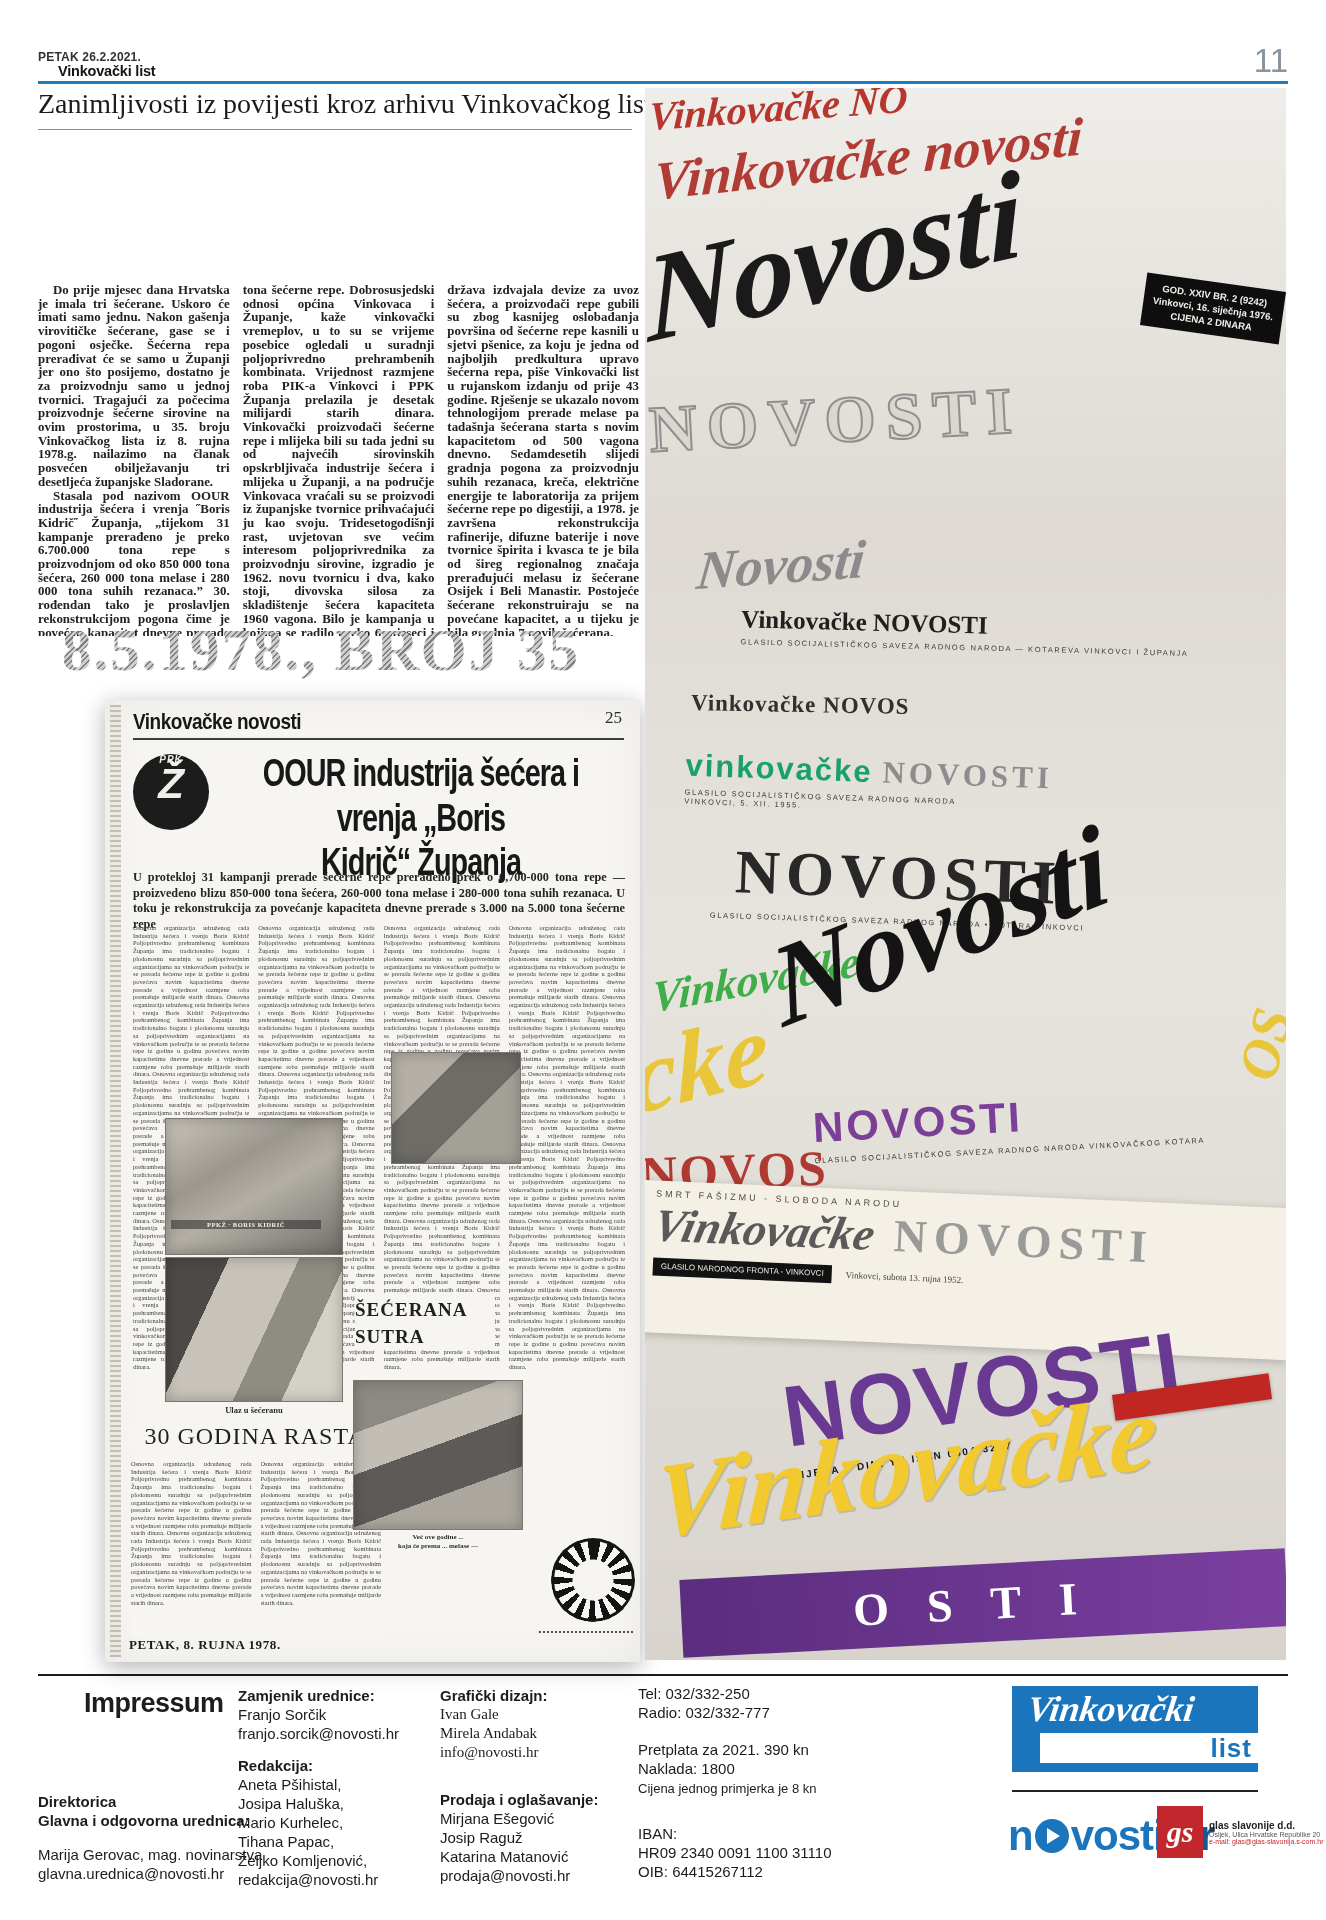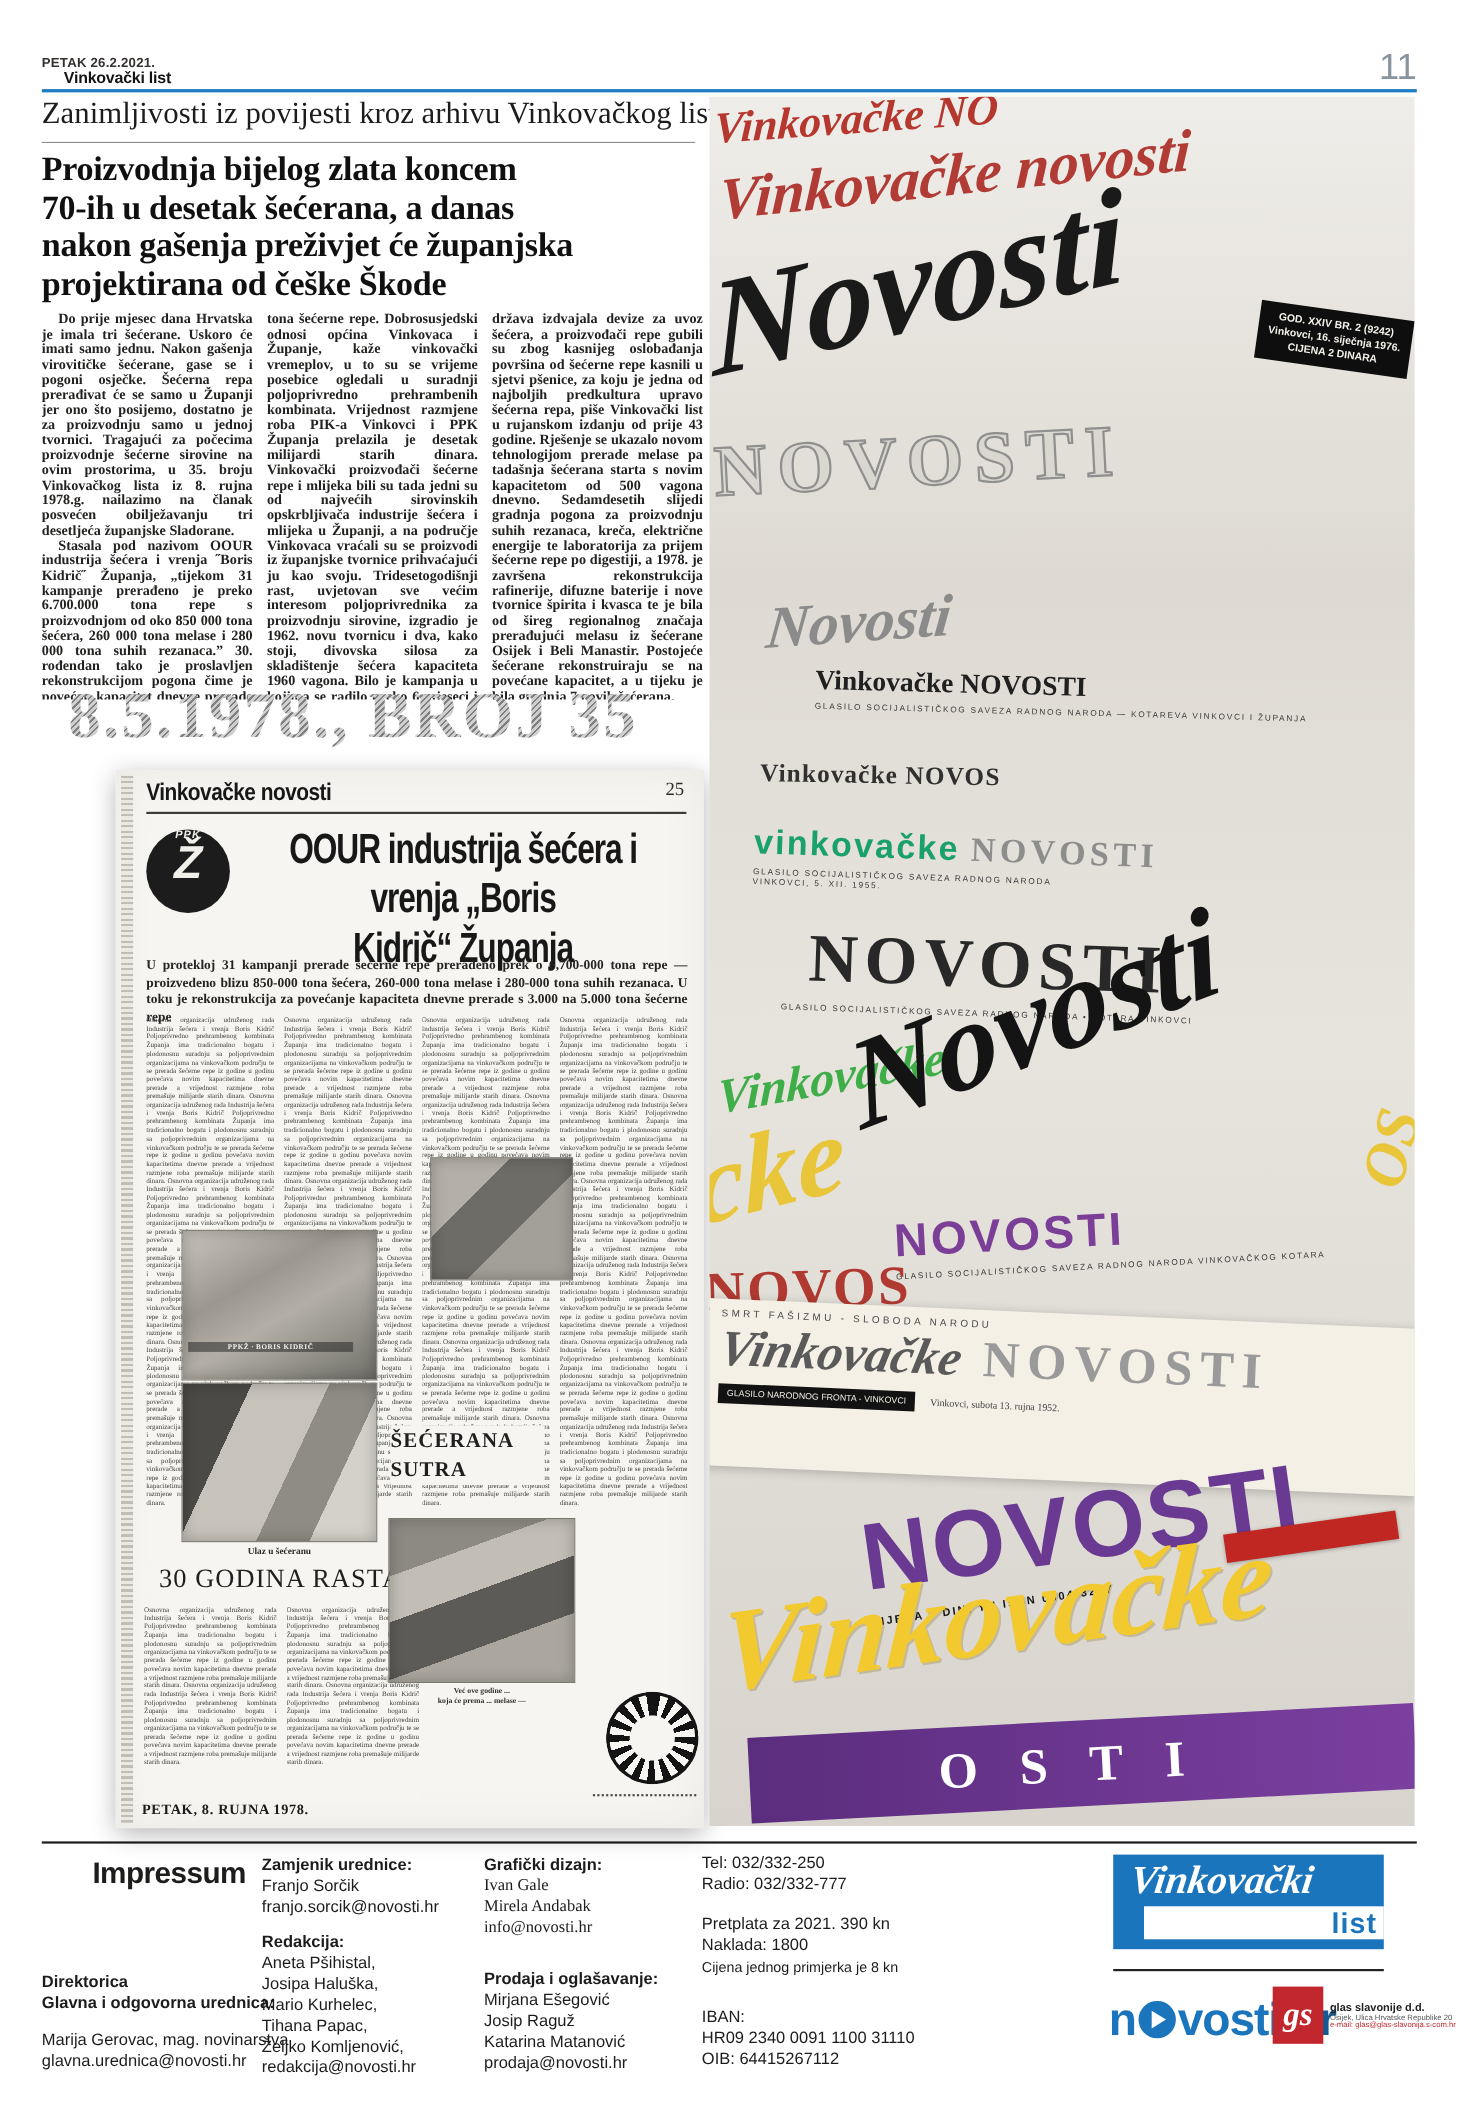--- a/index.html
+++ b/index.html
@@ -136,24 +136,20 @@
 
 <div style="position:relative;width:1326px;height:1920px;">
 
   <div class="abs dateline">PETAK 26.2.2021.</div>
   <div class="abs brand">Vinkovački list</div>
   <div class="abs pageno">11</div>
   <div class="abs bluebar"></div>
 
   <div class="abs section-title">Zanimljivosti iz povijesti kroz arhivu Vinkovačkog lista</div>
   <div class="abs thinrule"></div>
-  <h1 class="abs headline pre">Proizvodnja bijelog zlata koncem
-70-ih u desetak šećerana, a danas
-nakon gašenja preživjet će županjska
-projektirana od češke Škode</h1>
 
   <div class="abs article">
     <div class="col">
       <p class="ind">Do prije mjesec dana Hrvatska je imala tri šećerane. Uskoro će imati samo jednu. Nakon gašenja virovitičke šećerane, gase se i pogoni osječke. Šećerna repa prerađivat će se samo u Županji jer ono što posijemo, dostatno je za proizvodnju samo u jednoj tvornici. Tragajući za počecima proizvodnje šećerne sirovine na ovim prostorima, u 35. broju Vinkovačkog lista iz 8. rujna 1978.g. nailazimo na članak posvećen obilježavanju tri desetljeća županjske Sladorane.</p>
       <p class="ind">Stasala pod nazivom OOUR industrija šećera i vrenja ˝Boris Kidrič˝ Županja, „tijekom 31 kampanje prerađeno je preko 6.700.000 tona repe s proizvodnjom od oko 850 000 tona šećera, 260 000 tona melase i 280 000 tona suhih rezanaca.” 30. rođendan tako je proslavljen rekonstrukcijom pogona čime je povećan kapacitet dnevne prerade s 3 000 na 5 000</p>
     </div>
     <div class="col">
       <p>tona šećerne repe. Dobrosusjedski odnosi općina Vinkovaca i Županje, kaže vinkovački vremeplov, u to su se vrijeme posebice ogledali u suradnji poljoprivredno prehrambenih kombinata. Vrijednost razmjene roba PIK-a Vinkovci i PPK Županja prelazila je desetak milijardi starih dinara. Vinkovački proizvođači šećerne repe i mlijeka bili su tada jedni su od najvećih sirovinskih opskrbljivača industrije šećera i mlijeka u Županji, a na područje Vinkovaca vraćali su se proizvodi iz županjske tvornice prihvaćajući ju kao svoju. Tridesetogodišnji rast, uvjetovan sve većim interesom poljoprivrednika za proizvodnju sirovine, izgradio je 1962. novu tvornicu i dva, kako stoji, divovska silosa za skladištenje šećera kapaciteta 1960 vagona. Bilo je kampanja u kojima se radilo preko 6 mjeseci i preradilo preko 46.000 vagona sirovine. No i tadašnja je</p>
     </div>
     <div class="col">

